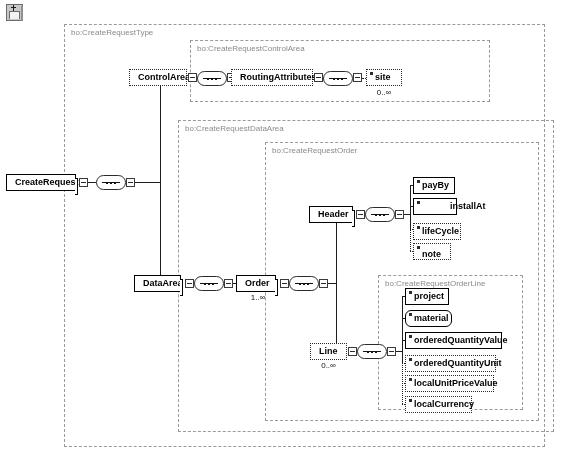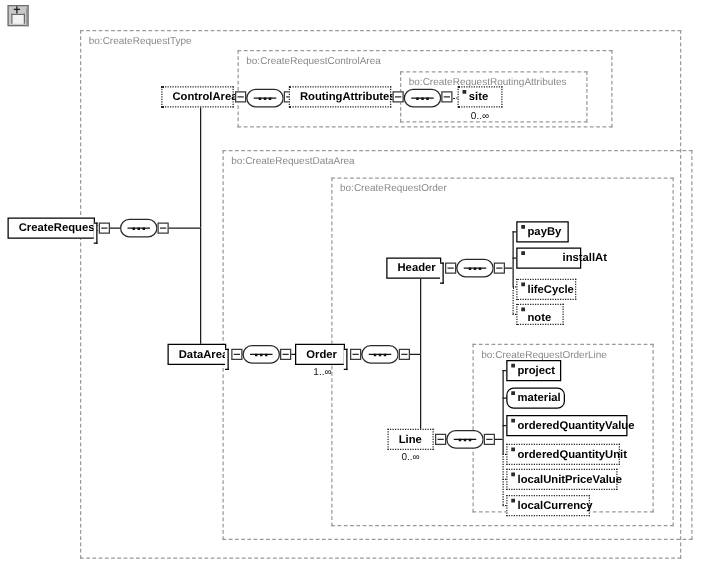--- a/index.html
+++ b/index.html
@@ -122,23 +122,20 @@
   </div>
 
   <div class="group" style="left:64px;top:24px;width:481px;height:423px;">
     <div class="glabel">bo:CreateRequestType</div>
   </div>
 
   <div class="group" style="left:190px;top:40px;width:300px;height:62px;">
     <div class="glabel">bo:CreateRequestControlArea</div>
   </div>
 
-  <div class="group" style="left:320px;top:57px;width:150px;height:41px;">
-    <div class="glabel">bo:CreateRequestRoutingAttributes</div>
-  </div>
 
   <div class="group" style="left:178px;top:120px;width:376px;height:312px;">
     <div class="glabel">bo:CreateRequestDataArea</div>
   </div>
 
   <div class="group" style="left:265px;top:142px;width:274px;height:279px;">
     <div class="glabel">bo:CreateRequestOrder</div>
   </div>
 
 
@@ -239,21 +236,21 @@
   <div class="ln v" style="left:410px;top:214px;height:15px;"></div>
   <div class="ln dotted-v" style="left:410px;top:229px;height:22px;"></div>
 
   <div class="ln h" style="left:410px;top:185px;width:7px;"></div>
   <div class="node req" style="left:413px;top:177px;width:42px;">
     <span class="tick"></span>
     <span class="nlabel">payBy</span>
   </div>
 
   <div class="ln h" style="left:410px;top:206px;width:7px;"></div>
-  <div class="node req" style="left:413px;top:198px;width:52px;padding-left:36px;">
+  <div class="node req" style="left:413px;top:198px;width:44px;padding-left:36px;">
     <span class="tick"></span>
     <span class="nlabel">installAt</span>
   </div>
 
   <div class="ln dotted-h" style="left:410px;top:229px;width:7px;"></div>
   <div class="node opt" style="left:413px;top:223px;width:48px;">
     <span class="tick"></span>
     <span class="nlabel">lifeCycle</span>
   </div>
 

